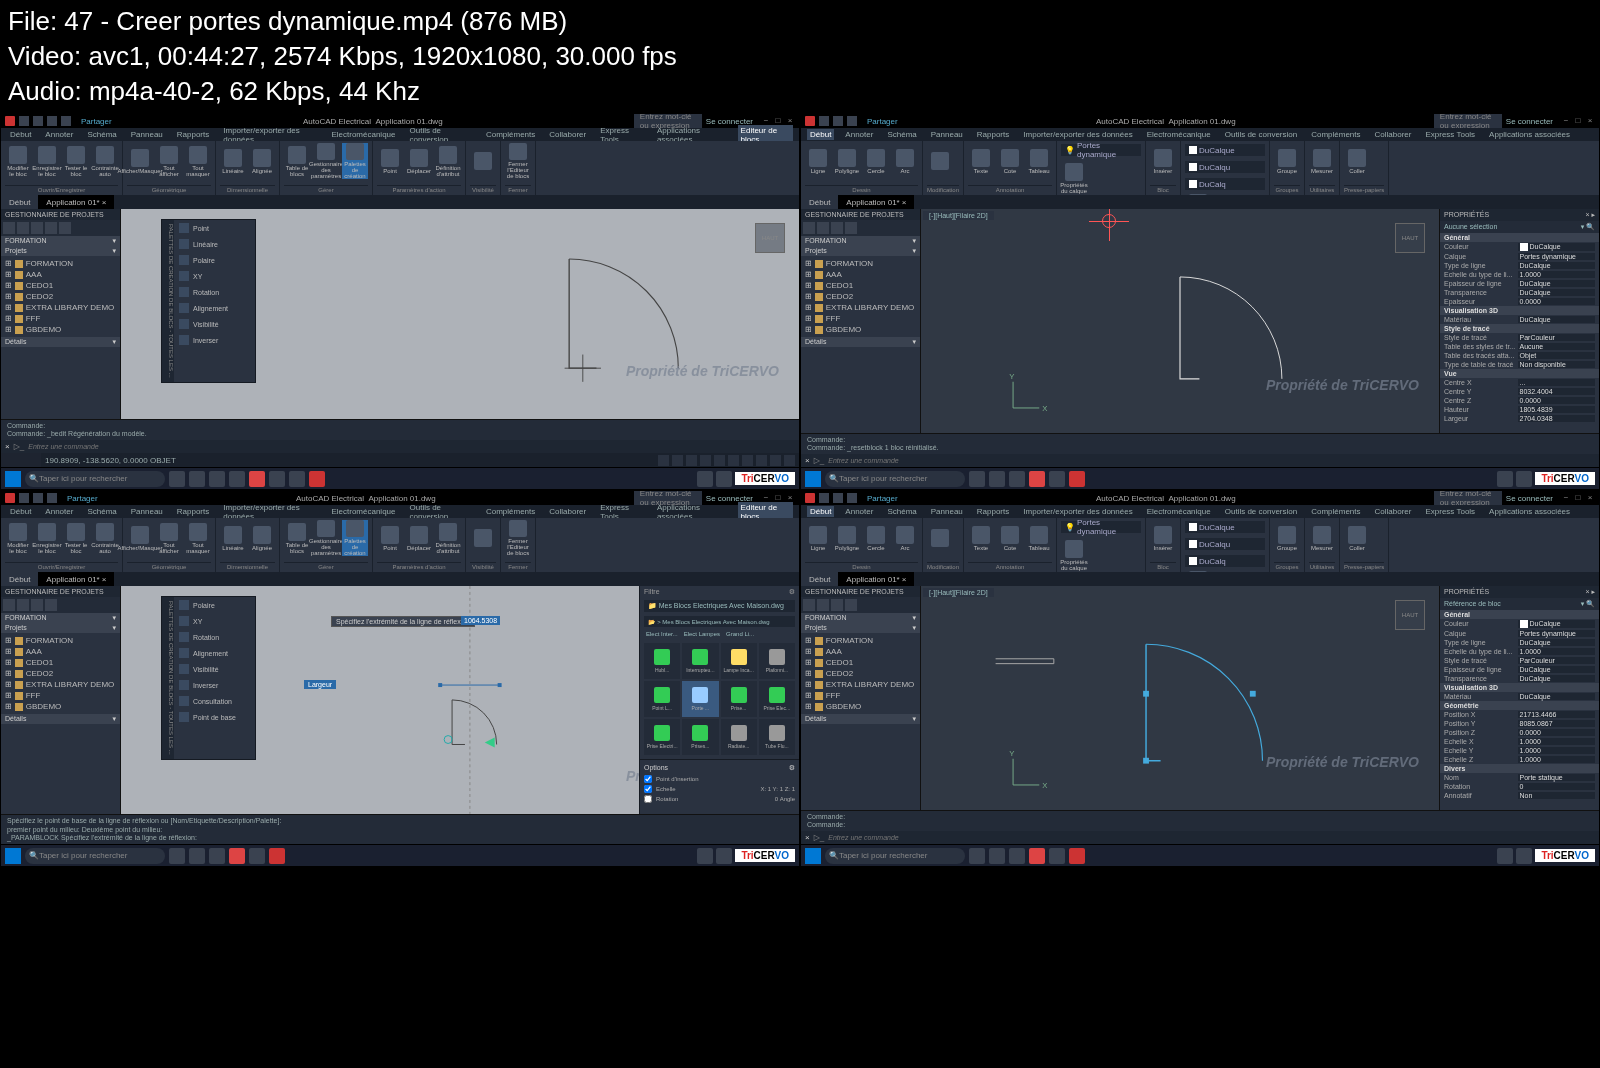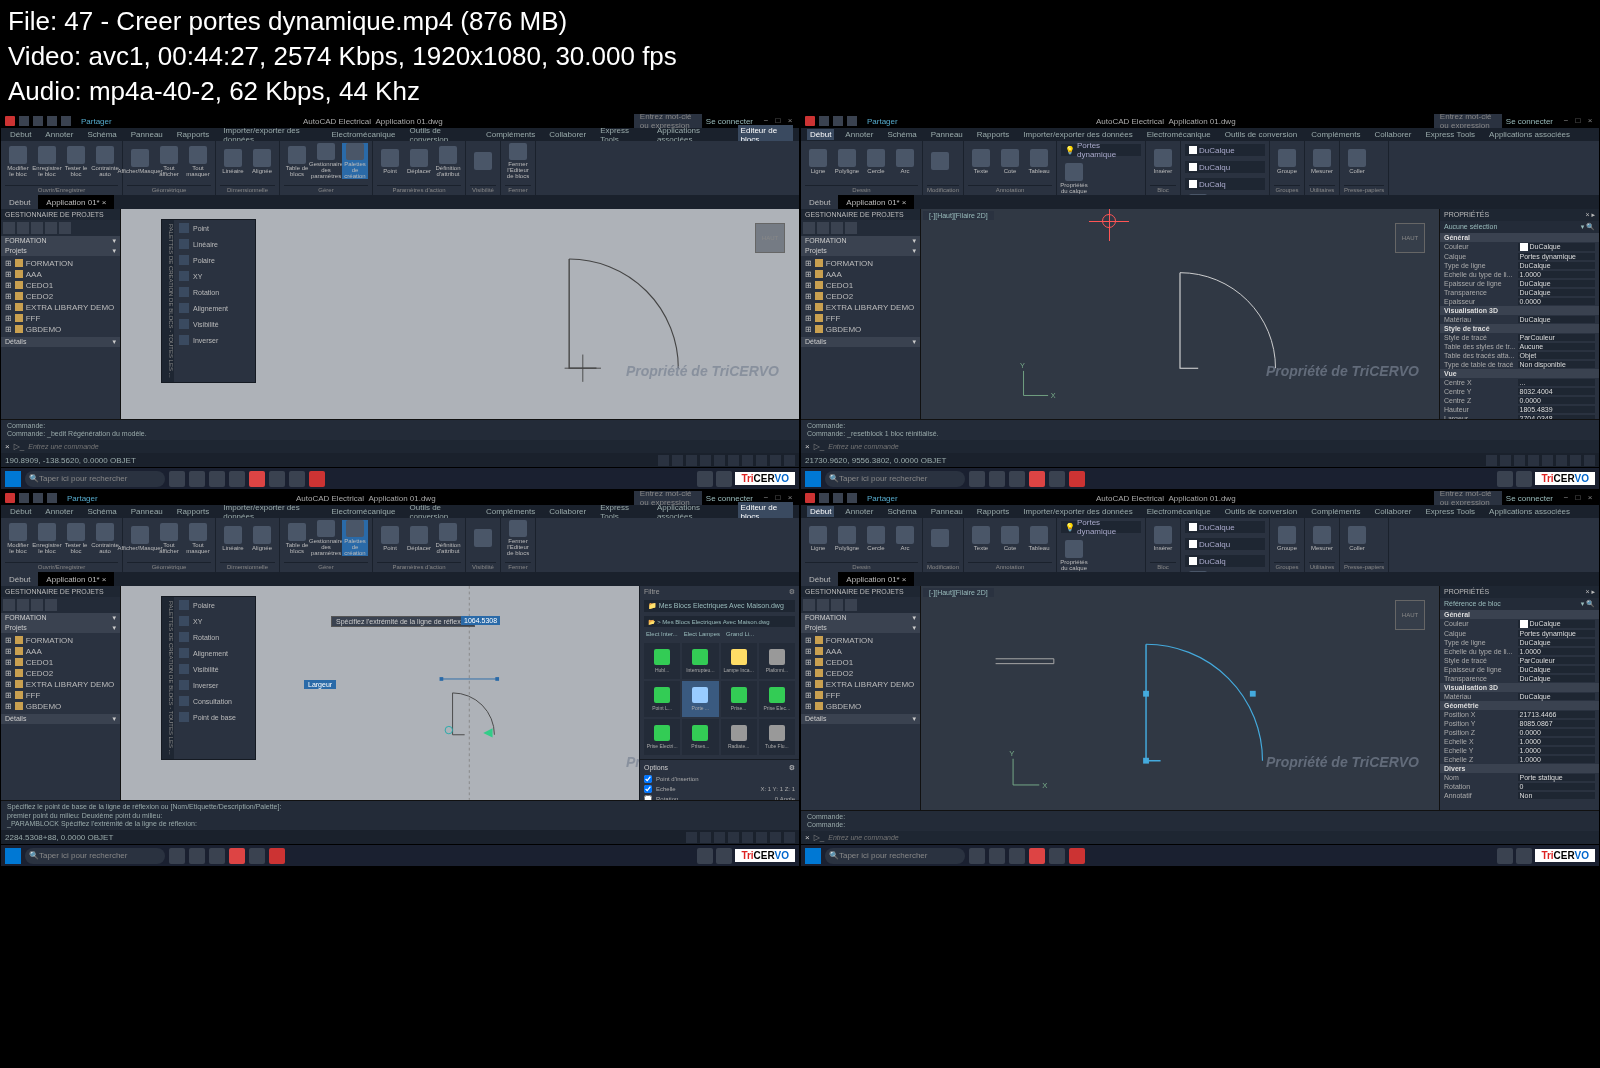--- a/index.html
+++ b/index.html
@@ -47,21 +47,21 @@
 
 
 .main { flex:1; display:flex; overflow:hidden; }
 
 .sidebar { width:120px; background:#2a3240; border-right:1px solid #111; display:flex; flex-direction:column; }
 .side-title { background:#1e2632; padding:2px 4px; color:#bbb; font-size:7px;}
 .side-toolbar { display:flex; gap:2px; padding:2px; background:#232b38;}
 .side-toolbar .t { width:12px; height:12px; background:#3a4250; }
 .side-section { background:#3a4250; padding:1px 4px; color:#ccc; font-size:7px; display:flex; justify-content:space-between;}
 .tree { padding:2px 4px; }
-.tree-item { color:#bbb; padding:1px 0; display:flex; gap:3px; align-items:flex-start; }
+.tree-item { color:#bbb; padding:1px 0; display:flex; gap:3px; align-items:center; }
 .tree-item .fi { width:8px; height:8px; background:#c9a050;}
 
 .canvas { flex:1; position:relative; background:#303844; }
 .canvas.light { background:#aeb2b8; }
 .canvas svg { position:absolute; top:0; left:0; width:100%; height:100%; }
 .watermark { position:absolute; right:20px; bottom:40px; color:rgba(120,130,145,.7); font-style:italic; font-weight:bold; font-size:14px; }
 .viewtab { position:absolute; top:2px; left:2px; background:#2a3240; padding:1px 6px; color:#9bb; font-size:7px;}
 
 
 .palette { position:absolute; top:10px; left:40px; width:95px; background:#2a3240; border:1px solid #151a22; display:flex;}
@@ -94,21 +94,21 @@
 .prow .swatch { width:8px; height:8px; background:#fff; display:inline-block; margin-right:2px; vertical-align:middle;}
 
 
 .cmdarea { background:#232b38; border-top:1px solid #111; }
 .cmdhist { padding:2px 6px; color:#9aa; font-family:"Courier New",monospace; font-size:7px; line-height:1.2;}
 .cmdline { display:flex; align-items:center; padding:2px 4px; background:#1e2632; }
 .cmdline .prompt { color:#888; margin:0 4px;}
 .cmdline input { flex:1; background:transparent; border:none; color:#9bb; font-size:7px; font-style:italic;}
 
 
-.statusbar { height:14px; background:#1a212c; display:flex; align-items:center; padding:0 4px; gap:3px; color:#9aa;}
+.statusbar { height:14px; background:#1a212c; display:flex; align-items:center; padding:0 4px; gap:3px; color:#9aa;margin-left:40px;}
 .statusbar .coords { margin-right:auto;}
 .sb-ic { width:11px; height:11px; background:#2a3240; }
 
 
 .taskbar { height:22px; background:#1a2030; display:flex; align-items:center; padding:0 4px; gap:4px; border-top:1px solid #000;}
 .taskbar .start { width:16px; height:16px; background:#0078d4;}
 .taskbar .search { flex:0 0 140px; background:#2a3240; height:16px; display:flex; align-items:center; padding:0 4px; color:#888; border-radius:8px;}
 .taskbar .ti { width:16px; height:16px; background:#3a4250; border-radius:2px;}
 .taskbar .tray { margin-left:auto; display:flex; gap:3px; align-items:center;}
 .tricervo { background:#fff; color:#000; padding:1px 6px; font-weight:bold; font-size:10px;}
@@ -689,31 +689,20 @@
   <div class="cmdarea">
     <div class="cmdhist">
           <div>Commande:</div>
           <div>Commande: _resetblock 1 bloc réinitialisé.</div>
         </div>
     <div class="cmdline">
           <span>×</span>
           <span class="prompt">▷_</span>
           <input placeholder="Entrez une commande" style="">
         </div>
-  </div>
-  <div class="statusbar">
-    <span class="coords"><span>21730.9620, 9556.3802, 0.0000</span>&nbsp;<span>OBJET</span></span>
-    <div class="sb-ic"></div>
-        <div class="sb-ic"></div>
-        <div class="sb-ic"></div>
-        <div class="sb-ic"></div>
-        <div class="sb-ic"></div>
-        <div class="sb-ic"></div>
-        <div class="sb-ic"></div>
-        <div class="sb-ic"></div>
   </div>
   <div class="taskbar">
     <div class="start"></div>
     <div class="search">🔍 <span>Taper ici pour rechercher</span></div>
     <div class="ti"></div>
         <div class="ti"></div>
         <div class="ti"></div>
         <div class="ti" style="background:#d44"></div>
         <div class="ti"></div>
         <div class="ti" style="background:#c33"></div>
@@ -1014,31 +1003,20 @@
       </div>
     </div>
   </div>
   <div class="cmdarea">
     <div class="cmdhist">
           <div>Spécifiez le point de base de la ligne de réflexion ou [Nom/Etiquette/Description/Palette]:</div>
           <div>premier point du milieu: Deuxième point du milieu:</div>
           <div>_PARAMBLOCK Spécifiez l'extrémité de la ligne de réflexion:</div>
         </div>
   </div>
-  <div class="statusbar">
-    <span class="coords"><span>2284.5308+88, 0.0000</span>&nbsp;<span>OBJET</span></span>
-    <div class="sb-ic"></div>
-        <div class="sb-ic"></div>
-        <div class="sb-ic"></div>
-        <div class="sb-ic"></div>
-        <div class="sb-ic"></div>
-        <div class="sb-ic"></div>
-        <div class="sb-ic"></div>
-        <div class="sb-ic"></div>
-  </div>
   <div class="taskbar">
     <div class="start"></div>
     <div class="search">🔍 <span>Taper ici pour rechercher</span></div>
     <div class="ti"></div>
         <div class="ti"></div>
         <div class="ti"></div>
         <div class="ti" style="background:#d44"></div>
         <div class="ti"></div>
         <div class="ti" style="background:#c33"></div>
     <div class="tray">

